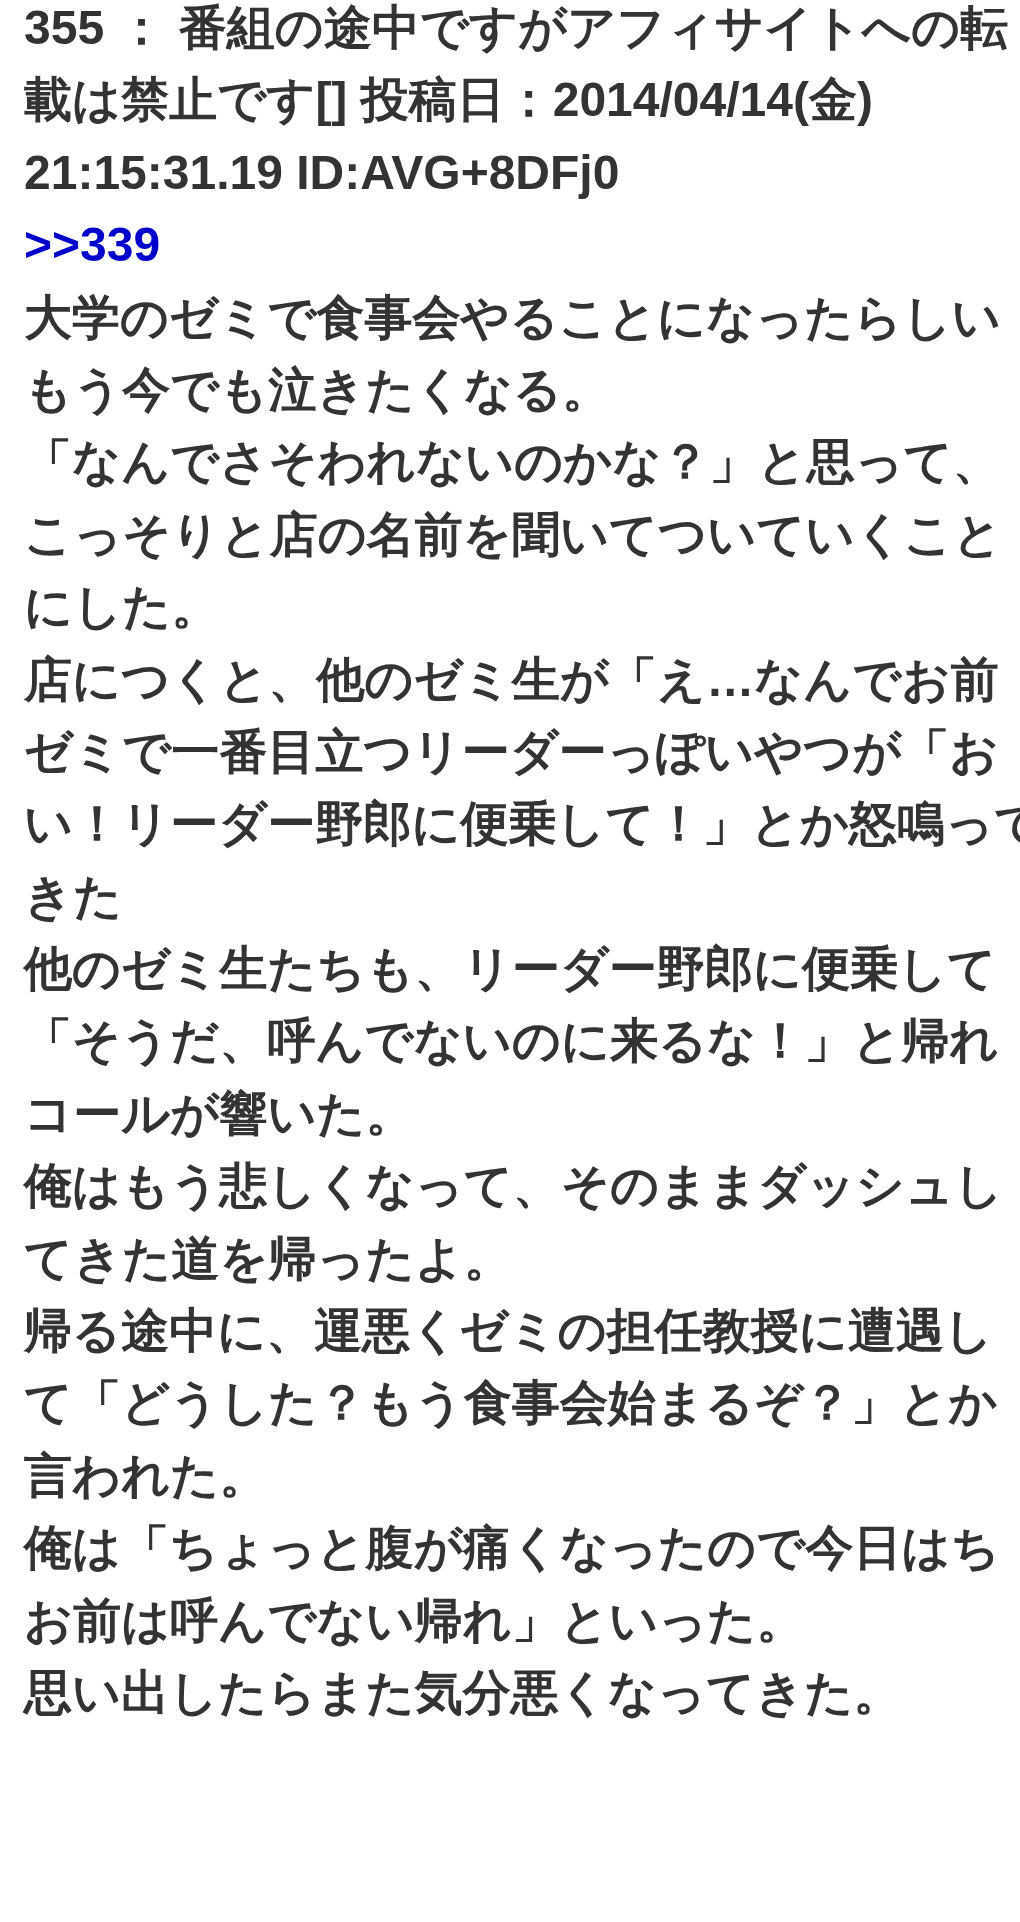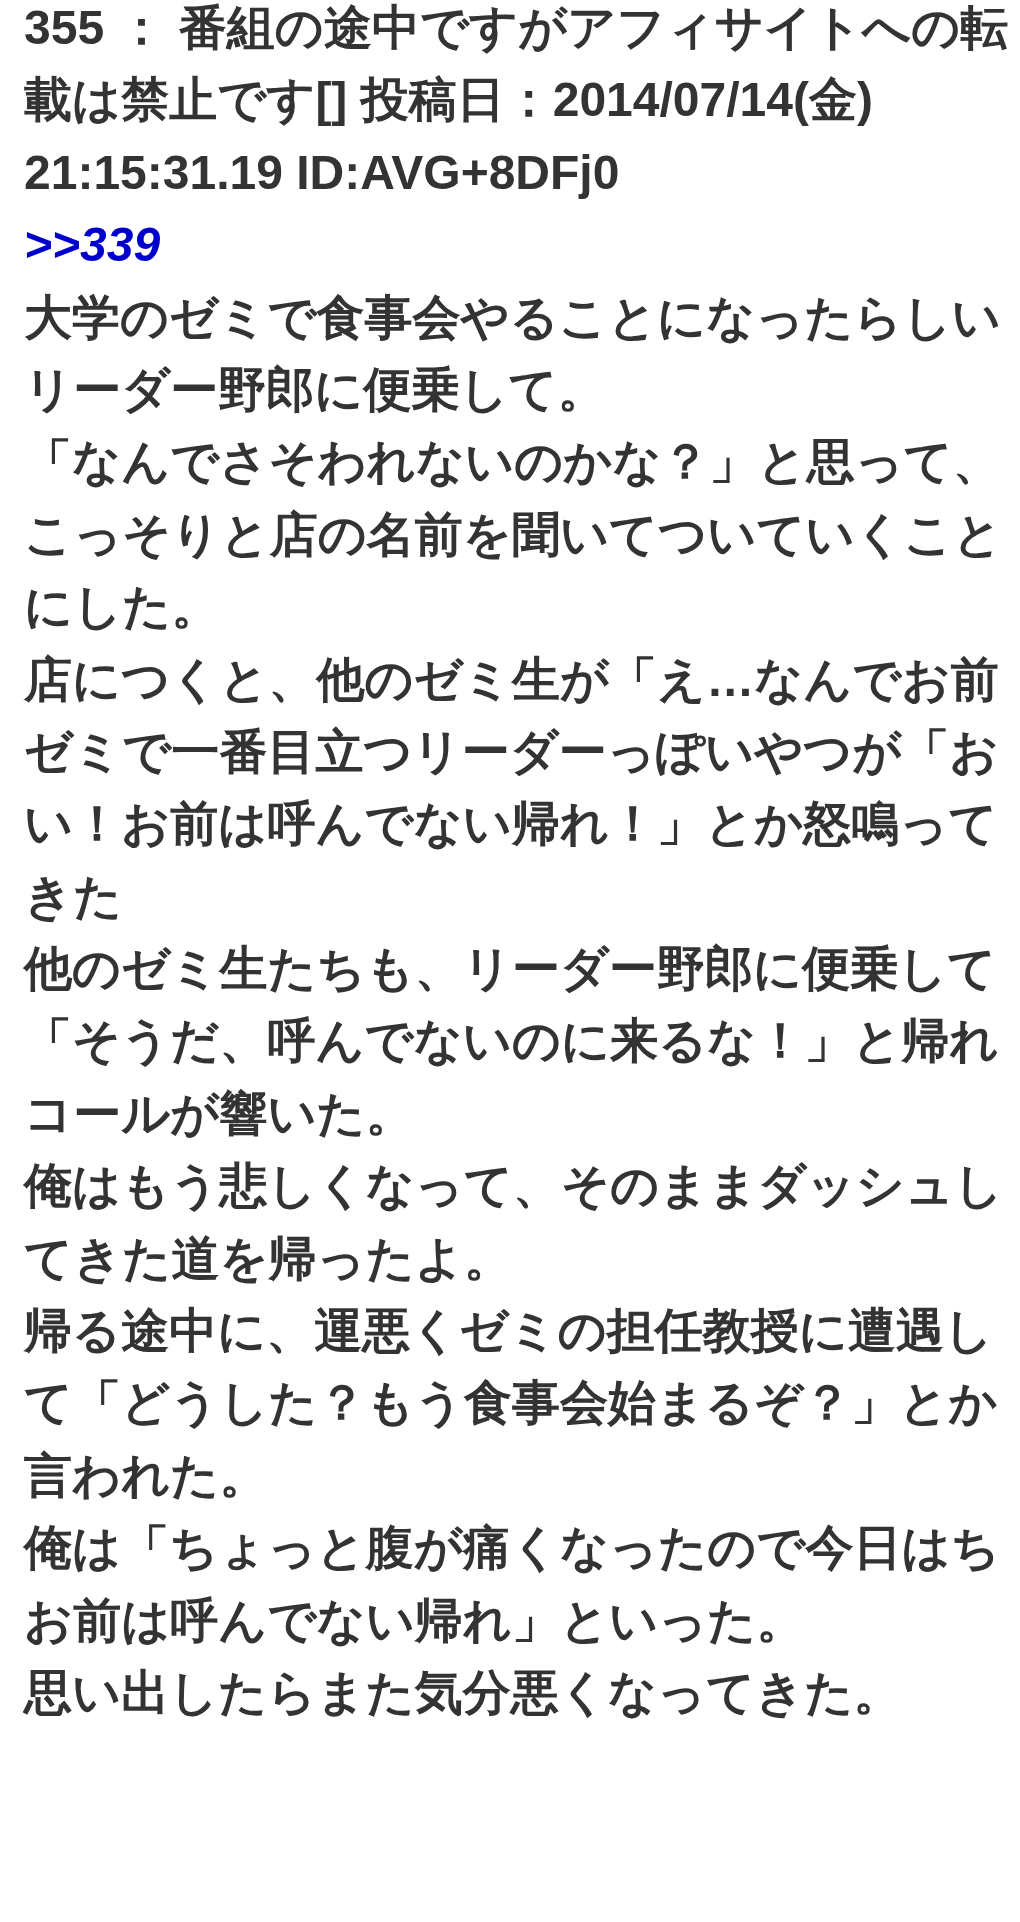--- a/index.html
+++ b/index.html
@@ -33,33 +33,33 @@
     text-decoration: none;
     cursor: pointer;
   }
 </style>
 </head>
 <body style="background: rgb(255, 255, 255);">
 
 <div class="post" style="color: rgb(51, 51, 51);">
   <div>
       <div class="text-line">355 ： 番組の途中ですがアフィサイトへの転</div>
-      <div class="text-line">載は禁止です[] 投稿日：2014/07/14(金)</div>
+      <div class="text-line">載は禁止です[] 投稿日：2014/04/14(金)</div>
       <div class="text-line">21:15:31.19 ID:AVG+8DFj0</div>
     </div>
-  <a href="#" class="reply-link" style="color: rgb(0, 0, 205); font-style: italic;">&gt;&gt;339</a>
+  <a href="#" class="reply-link" style="color: rgb(0, 0, 205);">&gt;&gt;339</a>
   <div>
       <div class="text-line">大学のゼミで食事会やることになったらしい</div>
-      <div class="text-line">リーダー野郎に便乗して。</div>
+      <div class="text-line">もう今でも泣きたくなる。</div>
       <div class="text-line">「なんでさそわれないのかな？」と思って、</div>
       <div class="text-line">こっそりと店の名前を聞いてついていくこと</div>
       <div class="text-line">にした。</div>
       <div class="text-line">店につくと、他のゼミ生が「え…なんでお前</div>
       <div class="text-line">ゼミで一番目立つリーダーっぽいやつが「お</div>
-      <div class="text-line">い！お前は呼んでない帰れ！」とか怒鳴って</div>
+      <div class="text-line">い！リーダー野郎に便乗して！」とか怒鳴って</div>
       <div class="text-line">きた</div>
       <div class="text-line">他のゼミ生たちも、リーダー野郎に便乗して</div>
       <div class="text-line">「そうだ、呼んでないのに来るな！」と帰れ</div>
       <div class="text-line">コールが響いた。</div>
       <div class="text-line">俺はもう悲しくなって、そのままダッシュし</div>
       <div class="text-line">てきた道を帰ったよ。</div>
       <div class="text-line">帰る途中に、運悪くゼミの担任教授に遭遇し</div>
       <div class="text-line">て「どうした？もう食事会始まるぞ？」とか</div>
       <div class="text-line">言われた。</div>
       <div class="text-line">俺は「ちょっと腹が痛くなったので今日はち</div>

